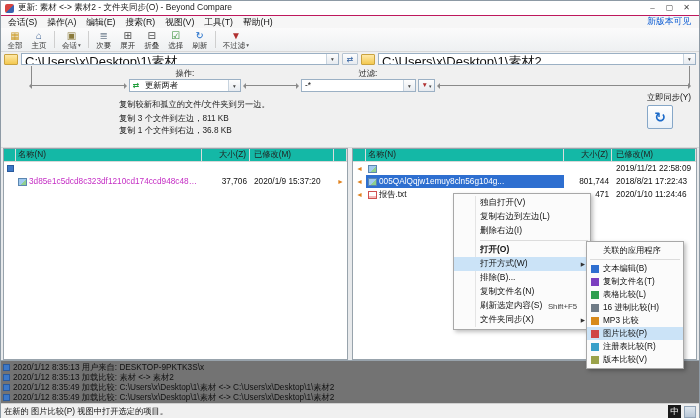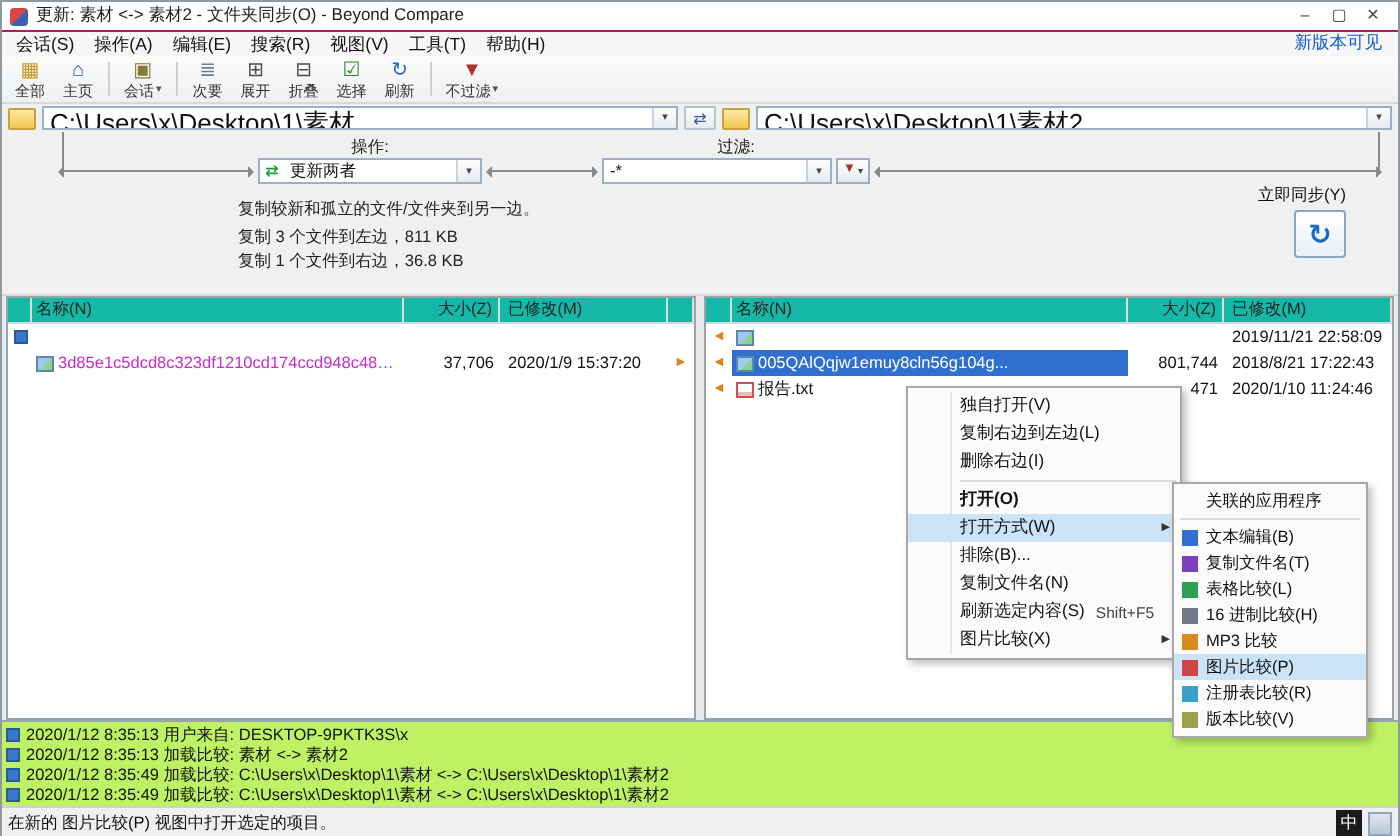--- a/index.html
+++ b/index.html
@@ -51,21 +51,21 @@
   .funnel{font-size:6.5px;color:#b03030;line-height:1}
   .mini-dd{font-size:5px;color:#444}
   .arrow-seg{position:absolute;height:0;border-top:1px solid #8a8a8a}
   .arrow-seg::before,.arrow-seg::after{content:"";position:absolute;top:-3.5px;border:3px solid transparent}
   .arrow-seg::before{left:-5px;border-right-color:#8a8a8a}
   .arrow-seg::after{right:-5px;border-left-color:#8a8a8a}
   .vstub{position:absolute;width:0;border-left:1px solid #8a8a8a}
   .desc{position:absolute;left:118px;top:33px;font-size:8.25px;color:#222}
   .sum1{position:absolute;left:118px;top:47px;font-size:8.25px;color:#222}
   .sum2{position:absolute;left:118px;top:59px;font-size:8.25px;color:#222}
-  .sync-box{position:absolute;right:8px;top:26px;width:62px;text-align:left}
+  .sync-box{position:absolute;right:8px;top:26px;width:62px;text-align:right}
   .sync-label{font-size:8.25px;margin-bottom:2px;white-space:nowrap}
   .sync-btn{width:26px;height:24px;margin:0 auto;display:flex;align-items:center;justify-content:center;border:1px solid #86a7c8;border-radius:2px;background:linear-gradient(#ffffff,#e9f0f7);color:#1b6ac9;font-size:14px;font-weight:bold}
 
   
   .panels{position:relative;height:212px;background:#e8eaec;display:flex;gap:4px;padding:0 2px}
   .panel{flex:1;background:#fff;border:1px solid #98a3ac;display:flex;flex-direction:column;overflow:hidden}
   .phead{display:flex;height:13px;background:#14b8a6;border-bottom:1px solid #d8d8d8;font-size:8.25px;color:#222;flex:none}
   .phead>span{border-right:1px solid #dcdcdc;line-height:12px}
   .c-gut{width:12px;flex:none}
   .c-act{width:13px;flex:none;text-align:center;color:#e0821e;font-size:7px;line-height:13px}
@@ -75,21 +75,21 @@
   .prow{display:flex;height:13px;align-items:center;font-size:8.25px;flex:none}
   .prow .c-name{display:flex;align-items:center;gap:2px;height:100%}
   .ficon{width:9px;height:8px;flex:none;display:none}
   .ficon.img{display:inline-block;background:linear-gradient(135deg,#9fc9ef 55%,#8ed08e 55%);border:1px solid #5b86b0}
   .ficon.txtdoc{display:inline-block;background:#fff;border:1px solid #d05050;box-shadow:inset 0 -2px 0 #f3b9b9}
   .nametext{overflow:hidden;text-overflow:ellipsis;white-space:nowrap}
   .prow.selected .c-name{background:#2e6fd0;color:#fff}
   .panel-marker{position:absolute;left:6px;top:17px;width:7px;height:7px;background:#3c78c8;border:1px solid #2a5a9c}
 
   
-  .log{height:43px;background:#bef264;border-top:1px solid #98a3ac;padding:1px 2px;overflow:hidden}
+  .log{height:43px;background:#737373;border-top:1px solid #98a3ac;padding:1px 2px;overflow:hidden}
   .log-line{display:flex;align-items:center;gap:3px;height:10px;font-size:8.25px;white-space:nowrap}
   .log-icon{width:7px;height:7px;background:#3c78c8;border:1px solid #2a5a9c;flex:none}
 
   
   .statusbar{display:flex;align-items:center;height:16px;background:#f0f0f0;border-top:1px solid #cfcfcf;padding:0 3px;font-size:8.25px}
   .ime{margin-left:auto;width:13px;height:13px;background:#1a1a1a;color:#fff;display:flex;align-items:center;justify-content:center;font-size:8.5px;flex:none}
   .tray-icon{width:12px;height:12px;margin-left:3px;background:linear-gradient(#dfe7ef,#b9c7d6);border:1px solid #93a5b8;flex:none}
 
   
   .cmenu,.smenu{position:absolute;background:#fbfbfb;border:1px solid #a8a8a8;box-shadow:2px 2px 4px rgba(0,0,0,.25);padding:2px 0;z-index:10}
@@ -429,21 +429,21 @@
       <span class="marrow">▶</span>
     </div>
 
     <div class="mitem">
       <span class="mlabel">刷新选定内容(S)</span>
       <span class="mshort">Shift+F5</span>
       <span class="marrow">▶</span>
     </div>
 
     <div class="mitem submenu">
-      <span class="mlabel">图片比较(X)</span>
+      <span class="mlabel">文件夹同步(X)</span>
       <span class="mshort"></span>
       <span class="marrow">▶</span>
     </div>
   </div>
 
   <div class="smenu">
     <div class="sitem">
       <span class="sicon"></span>
       <span>关联的应用程序</span>
     </div>

